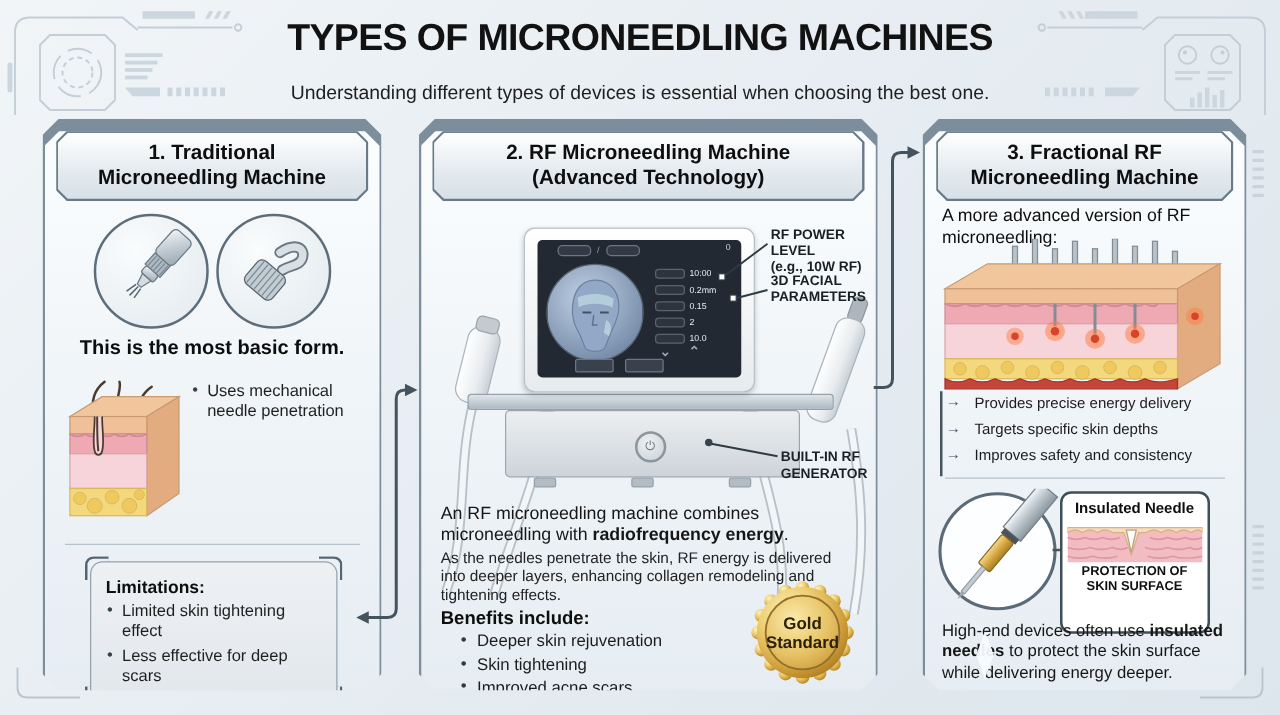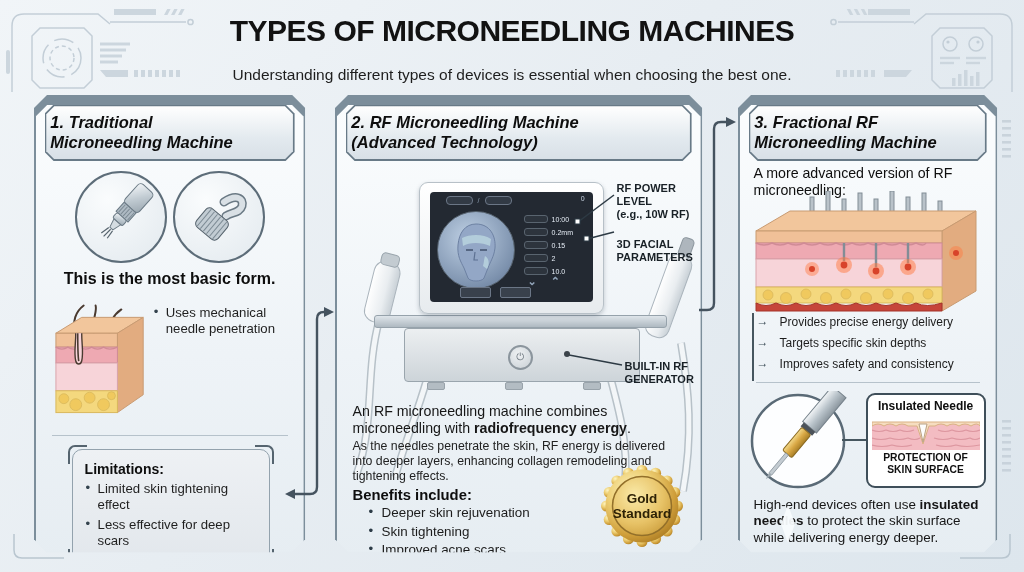--- a/index.html
+++ b/index.html
@@ -29,21 +29,21 @@
     background:linear-gradient(180deg,#fbfdfe 0%,#eef3f7 55%,#e6edf2 100%);
   }
   .hdr{margin:8px 9px 0;}
   .hdr-border{
     clip-path:polygon(9px 0,calc(100% - 9px) 0,100% 9px,100% calc(100% - 9px),calc(100% - 9px) 100%,9px 100%,0 calc(100% - 9px),0 9px);
     background:#687a87;padding:1.7px;
   }
   .hdr-inner{
     clip-path:polygon(8px 0,calc(100% - 8px) 0,100% 8px,100% calc(100% - 8px),calc(100% - 8px) 100%,8px 100%,0 calc(100% - 8px),0 8px);
     background:linear-gradient(180deg,#ffffff,#e3eaef 60%,#d8e0e7);
-    padding:7px 4px;font-style:italic;
+    text-align:center;padding:7px 4px;
   }
   .hdr-inner span{white-space:pre-line;font-weight:bold;font-size:16.5px;line-height:1.18;color:#0e0e0e;}
   
   .circles-row{position:absolute;left:0;top:66px;width:100%;display:flex;justify-content:center;gap:6px;}
   .circle-icon{width:88px;height:88px;border-radius:50%;border:2.5px solid #5d6d79;
     background:radial-gradient(circle at 35% 30%,#fafcfd,#e2e9ee);display:flex;align-items:center;justify-content:center;}
   .statement{position:absolute;left:0;top:165px;width:100%;text-align:center;font-weight:bold;font-size:16px;color:#0d0d0d;}
   .p1-content{position:absolute;left:10px;top:198px;width:248px;display:flex;gap:6px;}
   ul.dots{list-style:none;margin:0;padding:0;font-size:13.2px;line-height:1.22;color:#1f1f1f;}
   ul.dots li{position:relative;padding-left:13px;margin-bottom:8px;}
@@ -96,21 +96,21 @@
   .badge{position:absolute;left:262px;top:358px;width:86px;height:86px;}
   
   .p3-intro{position:absolute;left:14px;top:60px;width:228px;font-weight:normal;font-size:14.2px;line-height:1.2;color:#0e0e0e;}
   ul.arrows{list-style:none;margin:0;padding:2px 0 2px 2px;position:absolute;left:12px;top:208px;
     font-size:12px;line-height:1.2;border-left:2px solid #46565f;}
   ul.arrows li{position:relative;padding-left:24px;margin-bottom:7px;}
   ul.arrows li::before{content:"→";position:absolute;left:1px;top:-1px;color:#3c4c57;font-weight:bold;}
   .p3-divider{position:absolute;left:16px;top:277px;width:224px;border-top:1px solid #b6c2cb;}
   .needle-circle{position:absolute;left:8px;top:286px;width:100px;height:100px;}
   .needle-link{position:absolute;left:102px;top:334px;width:26px;border-top:2px solid #46565f;}
-  .needle-box{position:absolute;left:126px;top:288px;width:120px;height:95px;background:#ffffff;
+  .needle-box{position:absolute;left:108px;top:288px;width:120px;height:114px;background:#ffffff;
     border:2px solid #3f4f5a;border-radius:9px;box-sizing:border-box;overflow:hidden;}
   .nb-title{text-align:center;font-weight:bold;font-size:12px;padding-top:4px;color:#0e0e0e;}
   .nb-skin{display:block;margin:3px auto 0;}
   .nb-caption{text-align:center;font-weight:bold;font-size:10.3px;line-height:1.2;white-space:pre-line;margin-top:2px;color:#101010;}
   .p3-footer{position:absolute;left:14px;top:392px;width:228px;font-size:13.4px;line-height:1.24;color:#161616;}
   .p3-footer b{font-weight:bold;}
   
   .overlay{position:absolute;inset:0;z-index:5;pointer-events:none;}
 </style>
 </head>
@@ -435,21 +435,21 @@
             <path d="M277,127 L250,134"></path>
             <path d="M285,260 L232,250"></path>
         </g>
         <rect x="238" y="114" width="5" height="5" fill="#ffffff" stroke="#2d3a44"></rect>
         <rect x="247" y="131" width="5" height="5" fill="#ffffff" stroke="#2d3a44"></rect>
         <circle cx="230" cy="249" r="3" fill="#3b434a"></circle>
       </svg>
 
       <div class="callout" style="left:280px;top:77px;width:82px;">RF POWER LEVEL
 (e.g., 10W RF)</div>
-      <div class="callout" style="left:280px;top:133px;width:82px;">3D FACIAL
+      <div class="callout" style="left:280px;top:114px;width:82px;">3D FACIAL
 PARAMETERS</div>
       <div class="callout" style="left:288px;top:255px;width:74px;">BUILT-IN RF
 GENERATOR</div>
 
       <div class="p2-text">
         <div class="p2-desc">
           <span>An RF microneedling machine combines microneedling with </span><b>radiofrequency energy</b><span>.</span>
         </div>
         <div class="p2-detail">As the needles penetrate the skin, RF energy is delivered into deeper layers, enhancing collagen remodeling and tightening effects.</div>
         <div class="p2-benefits-title">Benefits include:</div>

